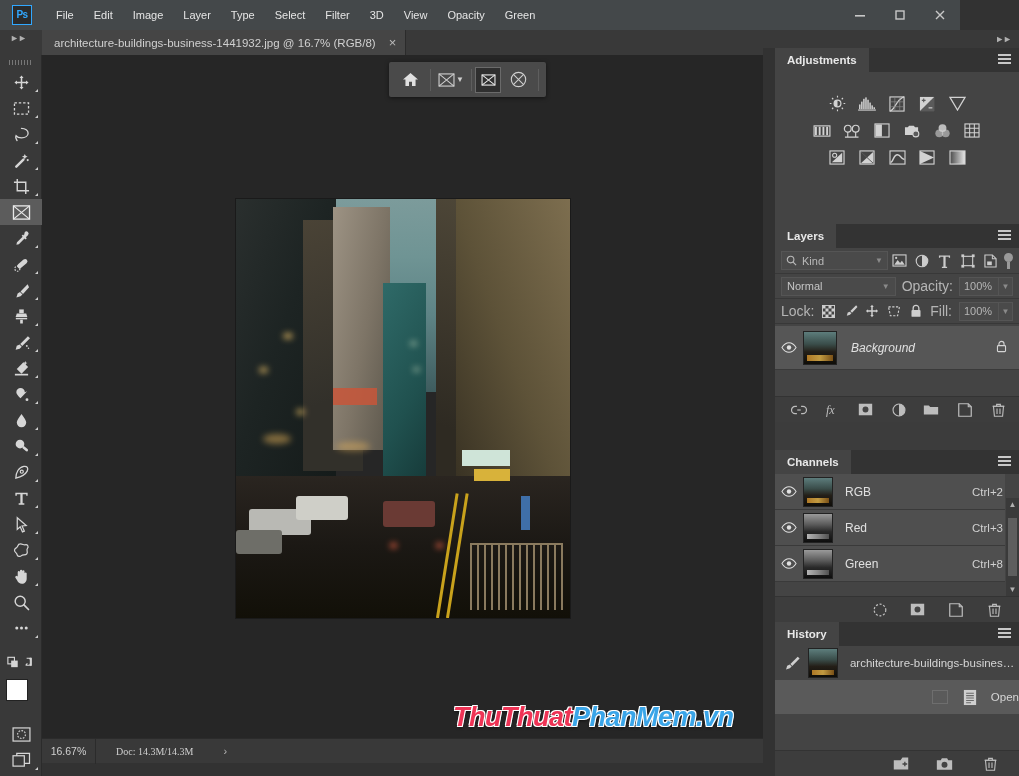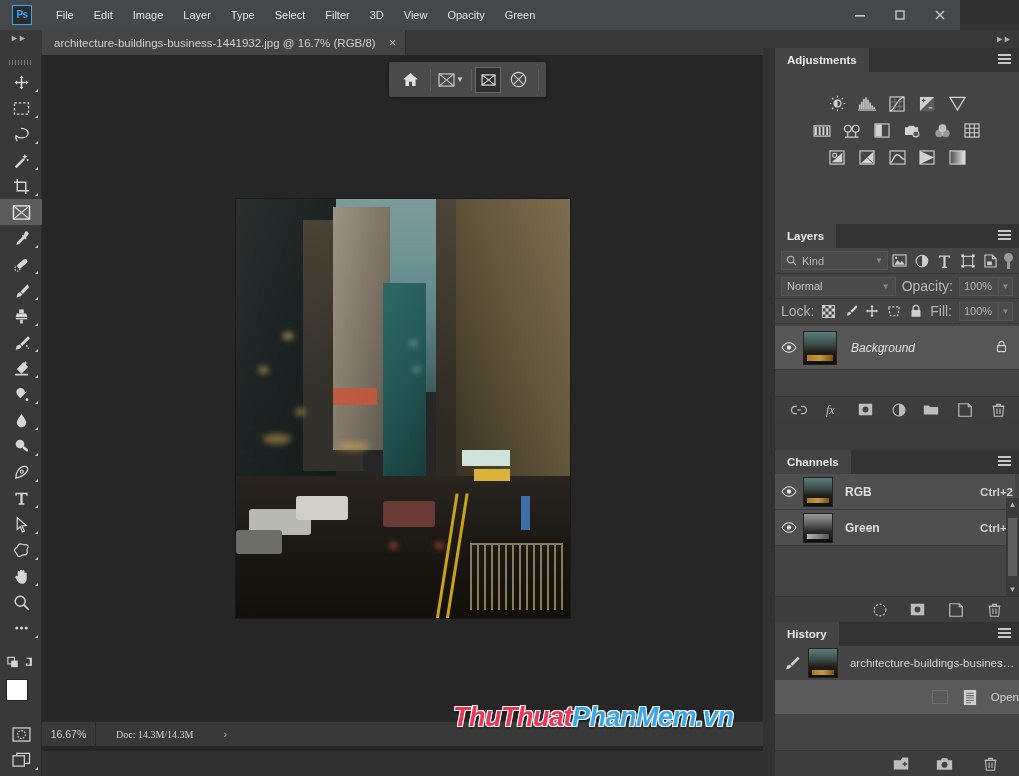--- a/index.html
+++ b/index.html
@@ -110,21 +110,21 @@
   }
   .photo-wrap {
     position: absolute; left: 194px; top: 144px; width: 334px; height: 419px;
     box-shadow: 0 0 0 1px #1a1a1a;
     overflow: hidden;
   }
   .photo { position: absolute; inset: 0; }
 
   
   .statusbar {
-    position: absolute; left: 42px; top: 721px; width: 721px; height: 25px;
+    position: absolute; left: 42px; top: 738px; width: 721px; height: 25px;
     background: #393939; display: flex; align-items: center;
     border-top: 1px solid #2b2b2b;
   }
   .status-zoom {
     width: 54px; text-align: center; font-size: 10.5px; color: #cfcfcf;
     border-right: 1px solid #2b2b2b; height: 25px; line-height: 25px;
   }
   .status-doc { font-size: 10px; color: #cfcfcf; margin-left: 20px; font-family: Liberation Serif, serif; }
   .status-caret { margin-left: 30px; color: #b5b5b5; font-size: 11px; }
 
@@ -924,21 +924,21 @@
         </div>
       </div>
     </div>
 
     <div class="panel" style="top:420px;height:172px;">
       <div class="panel-tabrow">
         <div class="panel-tab">Channels</div>
         <div class="panel-menu"></div>
       </div>
       <div class="panel-body" style="position:relative;height:148px;">
-        <div style="padding-right:4px;font-weight:bold;">
+        <div style="padding-right:14px;">
           <div class="chan-row">
             <div class="eye-cell">
               <svg width="16" height="11" viewBox="0 0 17 12">
                   <path d="M8.5 .8 C13 .8 16.2 6 16.2 6 C16.2 6 13 11.2 8.5 11.2 C4 11.2 .8 6 .8 6 C.8 6 4 .8 8.5 .8 z" fill="none" stroke="#e0e0e0" stroke-width="1.1"></path>
                   <circle cx="8.5" cy="6" r="2.4" fill="#e0e0e0"></circle>
                 </svg>
             </div>
             <div class="chan-thumb">
                 <div class="thumbimg"></div>
               </div>
@@ -948,20 +948,33 @@
           <div class="chan-row">
             <div class="eye-cell">
               <svg width="16" height="11" viewBox="0 0 17 12">
                   <path d="M8.5 .8 C13 .8 16.2 6 16.2 6 C16.2 6 13 11.2 8.5 11.2 C4 11.2 .8 6 .8 6 C.8 6 4 .8 8.5 .8 z" fill="none" stroke="#e0e0e0" stroke-width="1.1"></path>
                   <circle cx="8.5" cy="6" r="2.4" fill="#e0e0e0"></circle>
                 </svg>
             </div>
             <div class="chan-thumb">
                 <div class="thumbimg gray"></div>
               </div>
+            <span class="chan-name">Red</span>
+            <span class="chan-key">Ctrl+3</span>
+          </div>
+          <div class="chan-row">
+            <div class="eye-cell">
+              <svg width="16" height="11" viewBox="0 0 17 12">
+                  <path d="M8.5 .8 C13 .8 16.2 6 16.2 6 C16.2 6 13 11.2 8.5 11.2 C4 11.2 .8 6 .8 6 C.8 6 4 .8 8.5 .8 z" fill="none" stroke="#e0e0e0" stroke-width="1.1"></path>
+                  <circle cx="8.5" cy="6" r="2.4" fill="#e0e0e0"></circle>
+                </svg>
+            </div>
+            <div class="chan-thumb">
+                <div class="thumbimg gray"></div>
+              </div>
             <span class="chan-name">Green</span>
             <span class="chan-key">Ctrl+8</span>
           </div>
         </div>
         <div class="chan-scroll">
           <div class="ar" style="top:0;">▲</div>
           <div class="thumb2"></div>
           <div class="ar" style="bottom:0;">▼</div>
         </div>
         <div class="panel-footer" style="position:absolute;left:0;right:0;bottom:0;justify-content:flex-end;padding-right:18px;gap:20px;">

